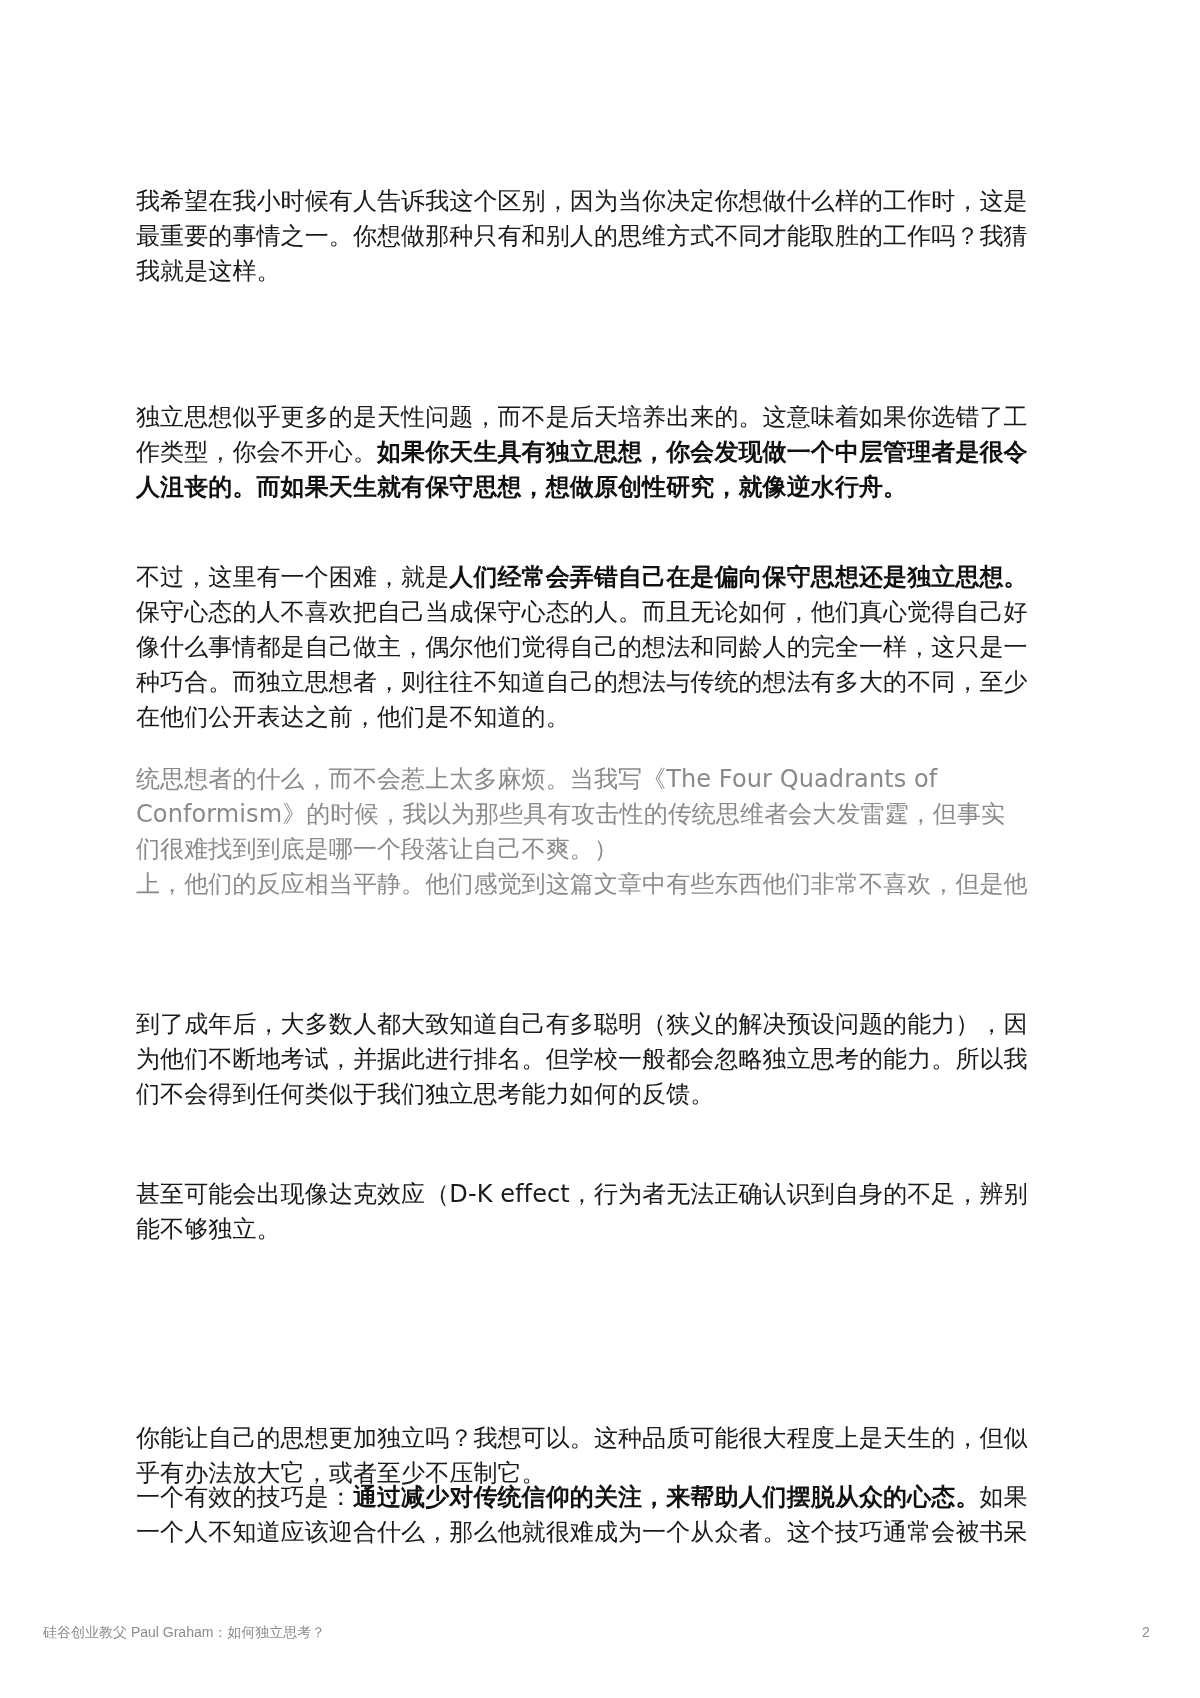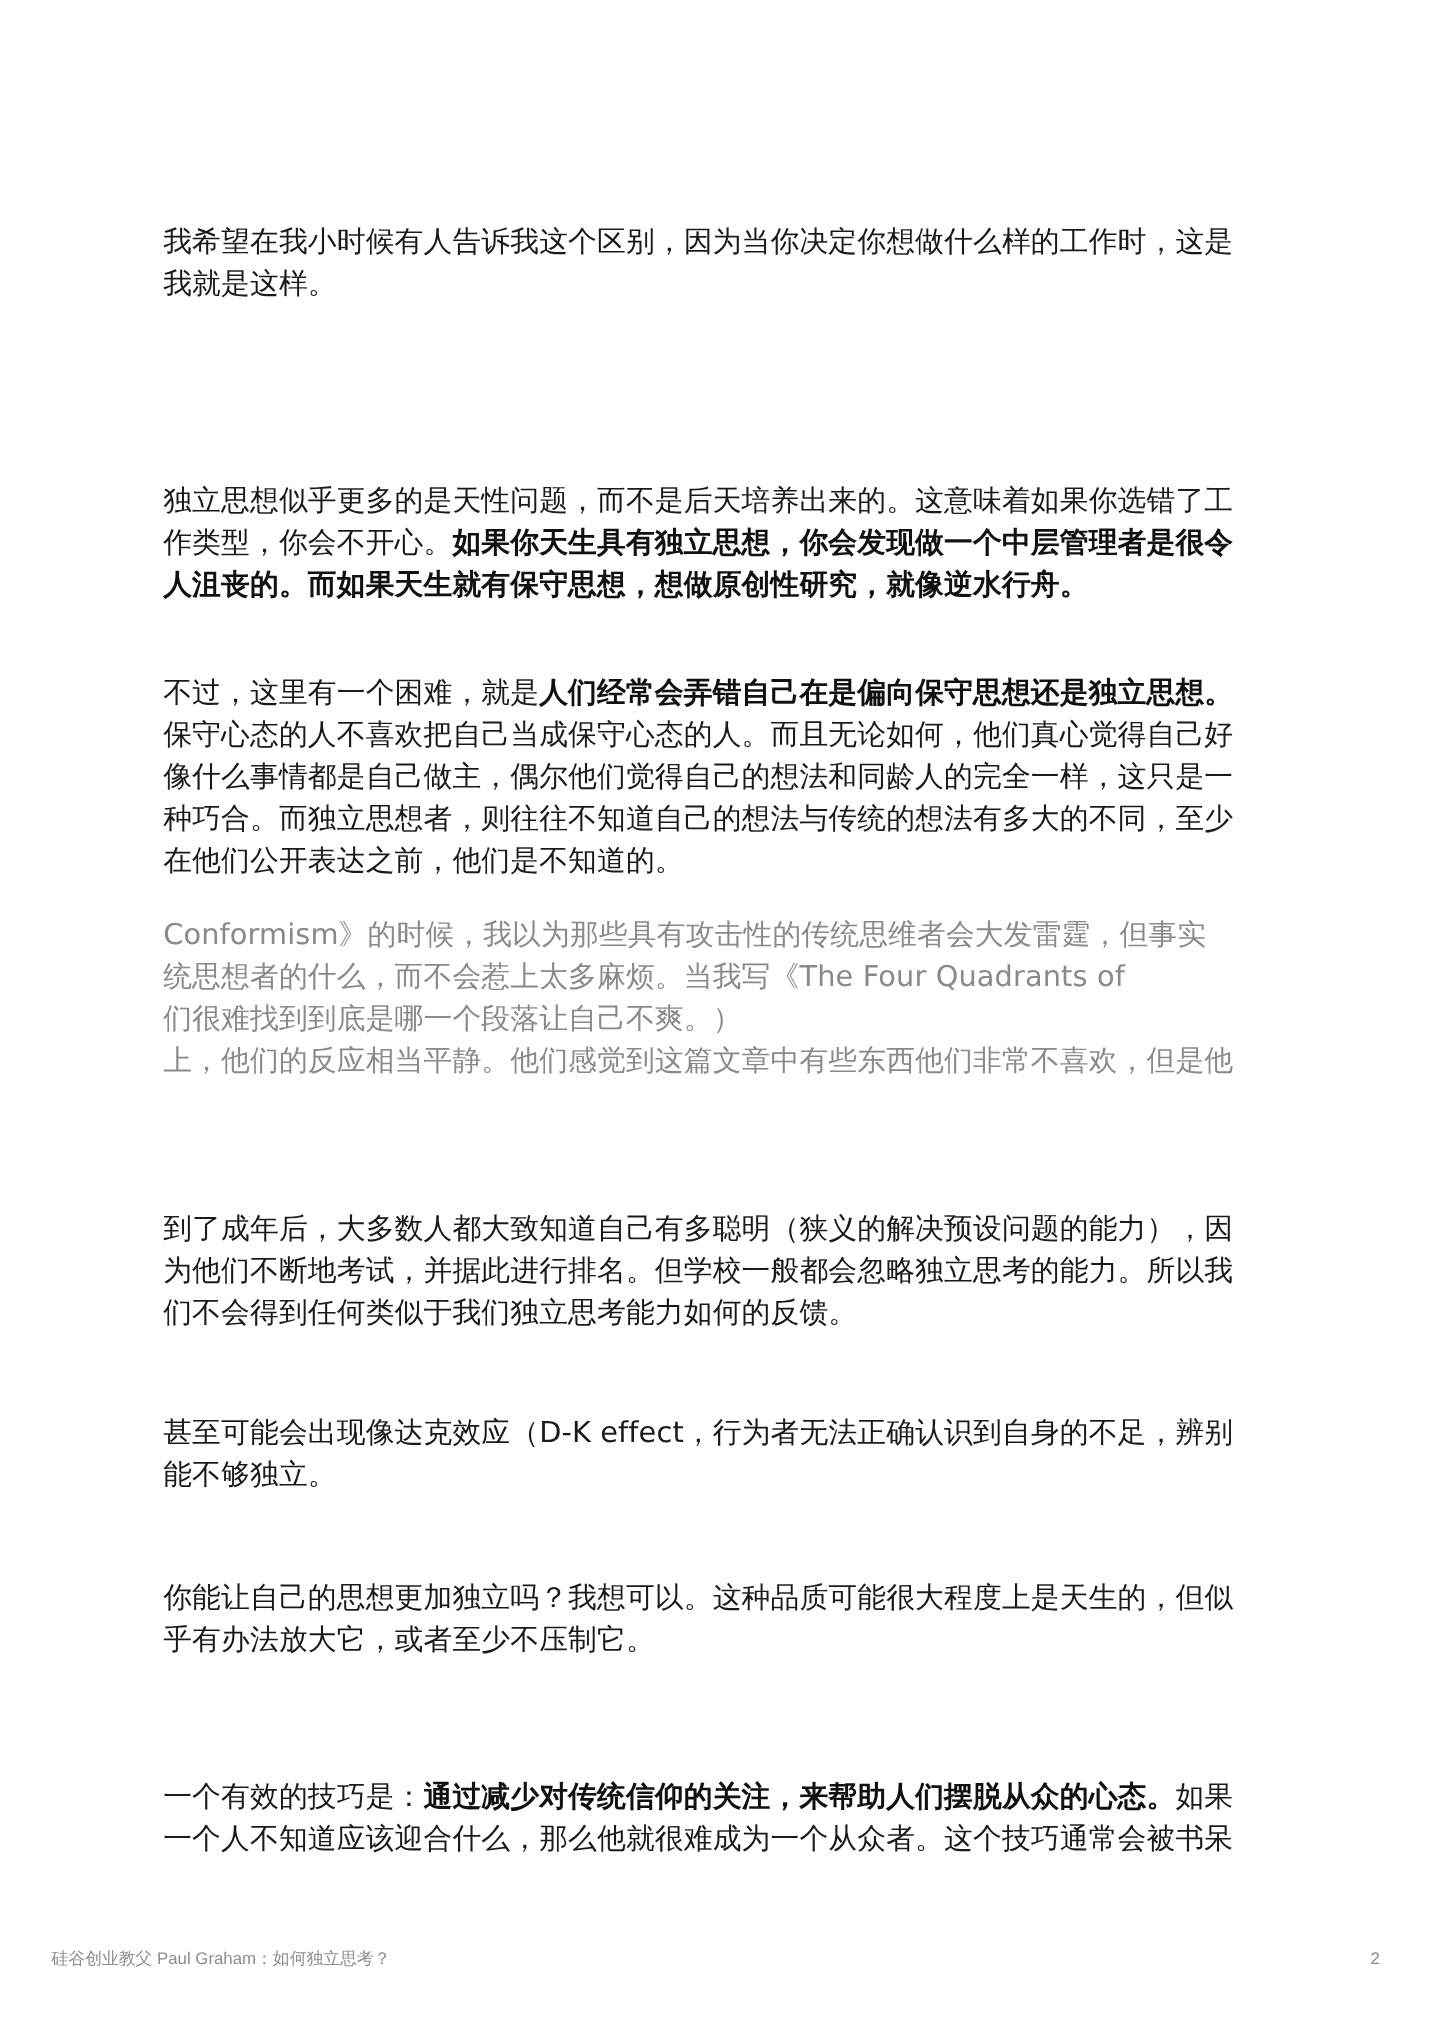--- a/index.html
+++ b/index.html
@@ -27,50 +27,51 @@
     font-size: 14px; color: #8c8c8c; font-family: "Liberation Sans", sans-serif;
   }
 </style>
 </head>
 <body>
 
 <div class="page">
   <div class="content">
     <div class="para" id="para-p1" style="top:184px;">
         <span class="line"><span>我希望在我小时候有人告诉我这个区别，因为当你决定你想做什么样的工作时，这是</span></span>
+        <span class="line"><span>最重要的事情之一。你想做那种只有和别人的思维方式不同才能取胜的工作吗？我猜</span></span>
         <span class="line"><span>我就是这样。</span></span>
       </div>
     <div class="para" id="para-p2" style="top:400px;">
         <span class="line"><span>独立思想似乎更多的是天性问题，而不是后天培养出来的。这意味着如果你选错了工</span></span>
         <span class="line"><span>作类型，你会不开心。</span><b>如果你天生具有独立思想，你会发现做一个中层管理者是很令</b></span>
         <span class="line"><b>人沮丧的。而如果天生就有保守思想，想做原创性研究，就像逆水行舟。</b></span>
       </div>
     <div class="para" id="para-p3" style="top:560px;">
         <span class="line"><span>不过，这里有一个困难，就是</span><b>人们经常会弄错自己在是偏向保守思想还是独立思想。</b></span>
         <span class="line"><span>保守心态的人不喜欢把自己当成保守心态的人。而且无论如何，他们真心觉得自己好</span></span>
         <span class="line"><span>像什么事情都是自己做主，偶尔他们觉得自己的想法和同龄人的完全一样，这只是一</span></span>
         <span class="line"><span>种巧合。而独立思想者，则往往不知道自己的想法与传统的想法有多大的不同，至少</span></span>
         <span class="line"><span>在他们公开表达之前，他们是不知道的。</span></span>
       </div>
     <div class="para note" id="para-note" style="top:762px;">
+        <span class="line"><span>统思想者的什么，而不会惹上太多麻烦。当我写《The Four Quadrants of</span></span>
         <span class="line"><span>Conformism》的时候，我以为那些具有攻击性的传统思维者会大发雷霆，但事实</span></span>
-        <span class="line"><span>统思想者的什么，而不会惹上太多麻烦。当我写《The Four Quadrants of</span></span>
         <span class="line"><span>们很难找到到底是哪一个段落让自己不爽。）</span></span>
         <span class="line"><span>上，他们的反应相当平静。他们感觉到这篇文章中有些东西他们非常不喜欢，但是他</span></span>
       </div>
     <div class="para" id="para-p4" style="top:1007px;">
         <span class="line"><span>到了成年后，大多数人都大致知道自己有多聪明（狭义的解决预设问题的能力），因</span></span>
         <span class="line"><span>为他们不断地考试，并据此进行排名。但学校一般都会忽略独立思考的能力。所以我</span></span>
         <span class="line"><span>们不会得到任何类似于我们独立思考能力如何的反馈。</span></span>
       </div>
     <div class="para" id="para-p5" style="top:1177px;">
         <span class="line"><span>甚至可能会出现像达克效应（D-K effect，行为者无法正确认识到自身的不足，辨别</span></span>
         <span class="line"><span>能不够独立。</span></span>
       </div>
-    <div class="para" id="para-p6" style="top:1314px;">
+    <div class="para" id="para-p6" style="top:1421px;">
         <span class="line"><span>你能让自己的思想更加独立吗？我想可以。这种品质可能很大程度上是天生的，但似</span></span>
         <span class="line"><span>乎有办法放大它，或者至少不压制它。</span></span>
       </div>
     <div class="para" id="para-p7" style="top:1480px;">
         <span class="line"><span>一个有效的技巧是：</span><b>通过减少对传统信仰的关注，来帮助人们摆脱从众的心态。</b><span>如果</span></span>
         <span class="line"><span>一个人不知道应该迎合什么，那么他就很难成为一个从众者。这个技巧通常会被书呆</span></span>
       </div>
   </div>
 
   <div class="footer-title">硅谷创业教父 Paul Graham：如何独立思考？</div>

